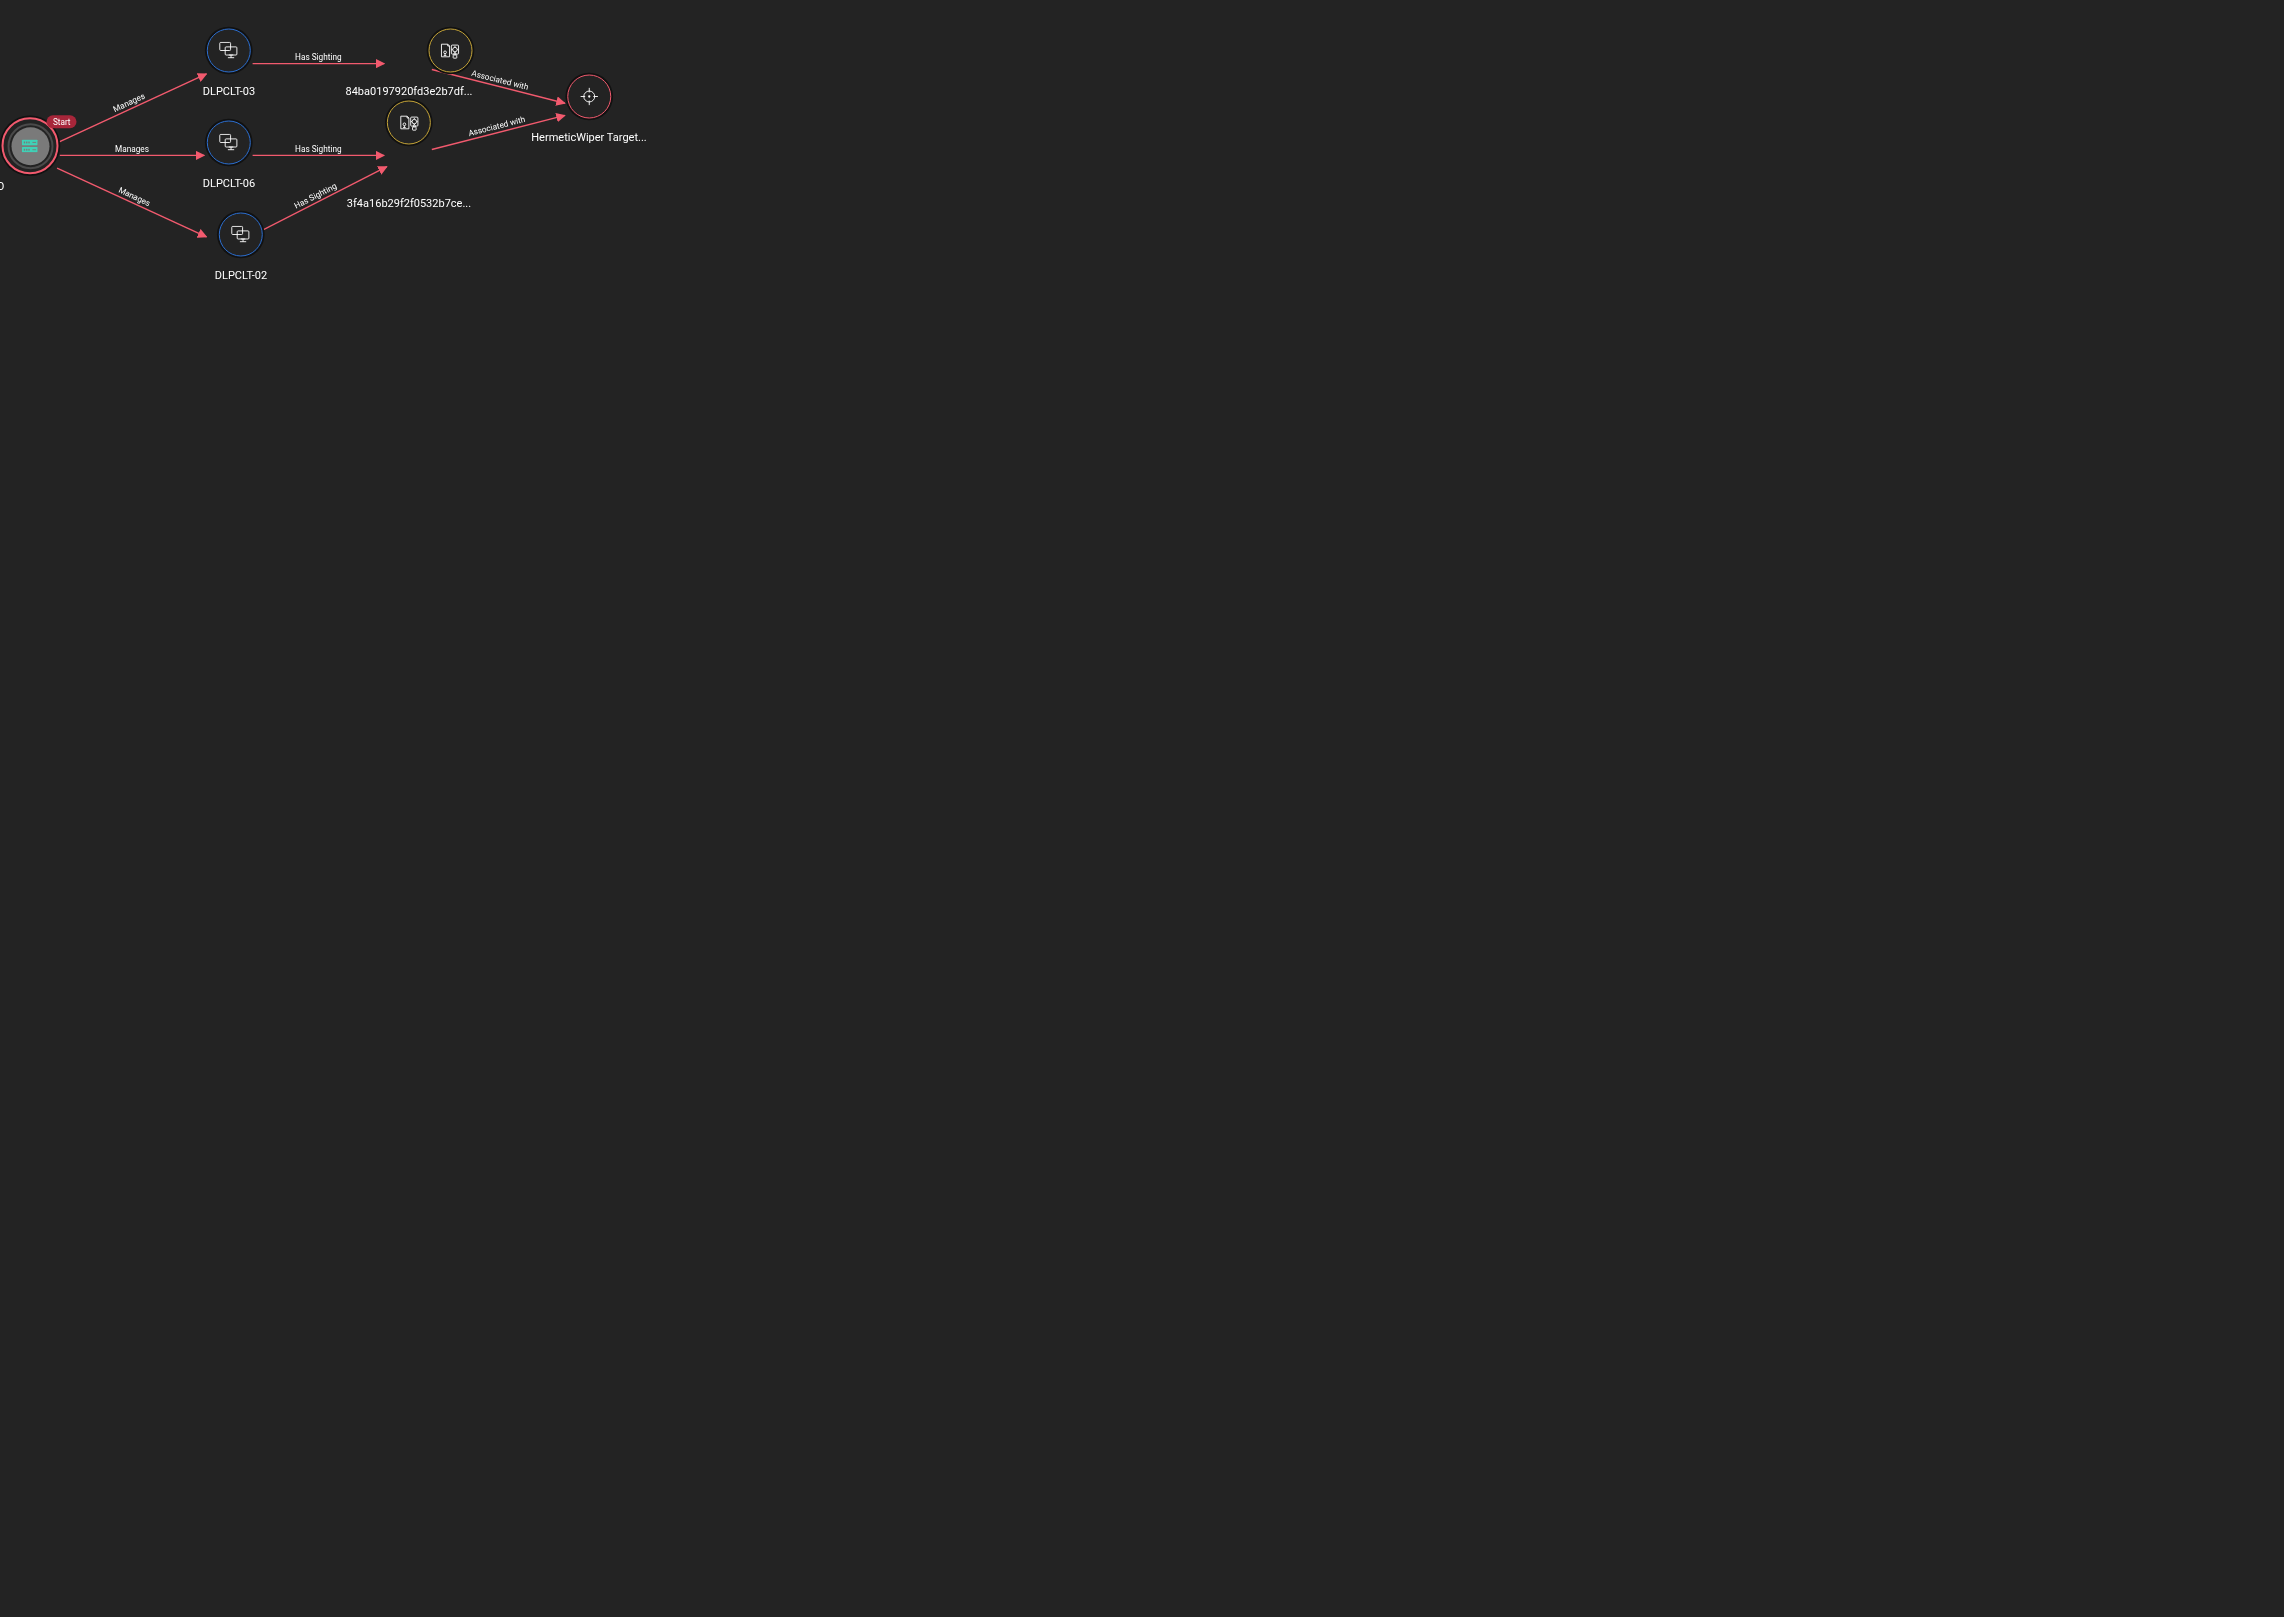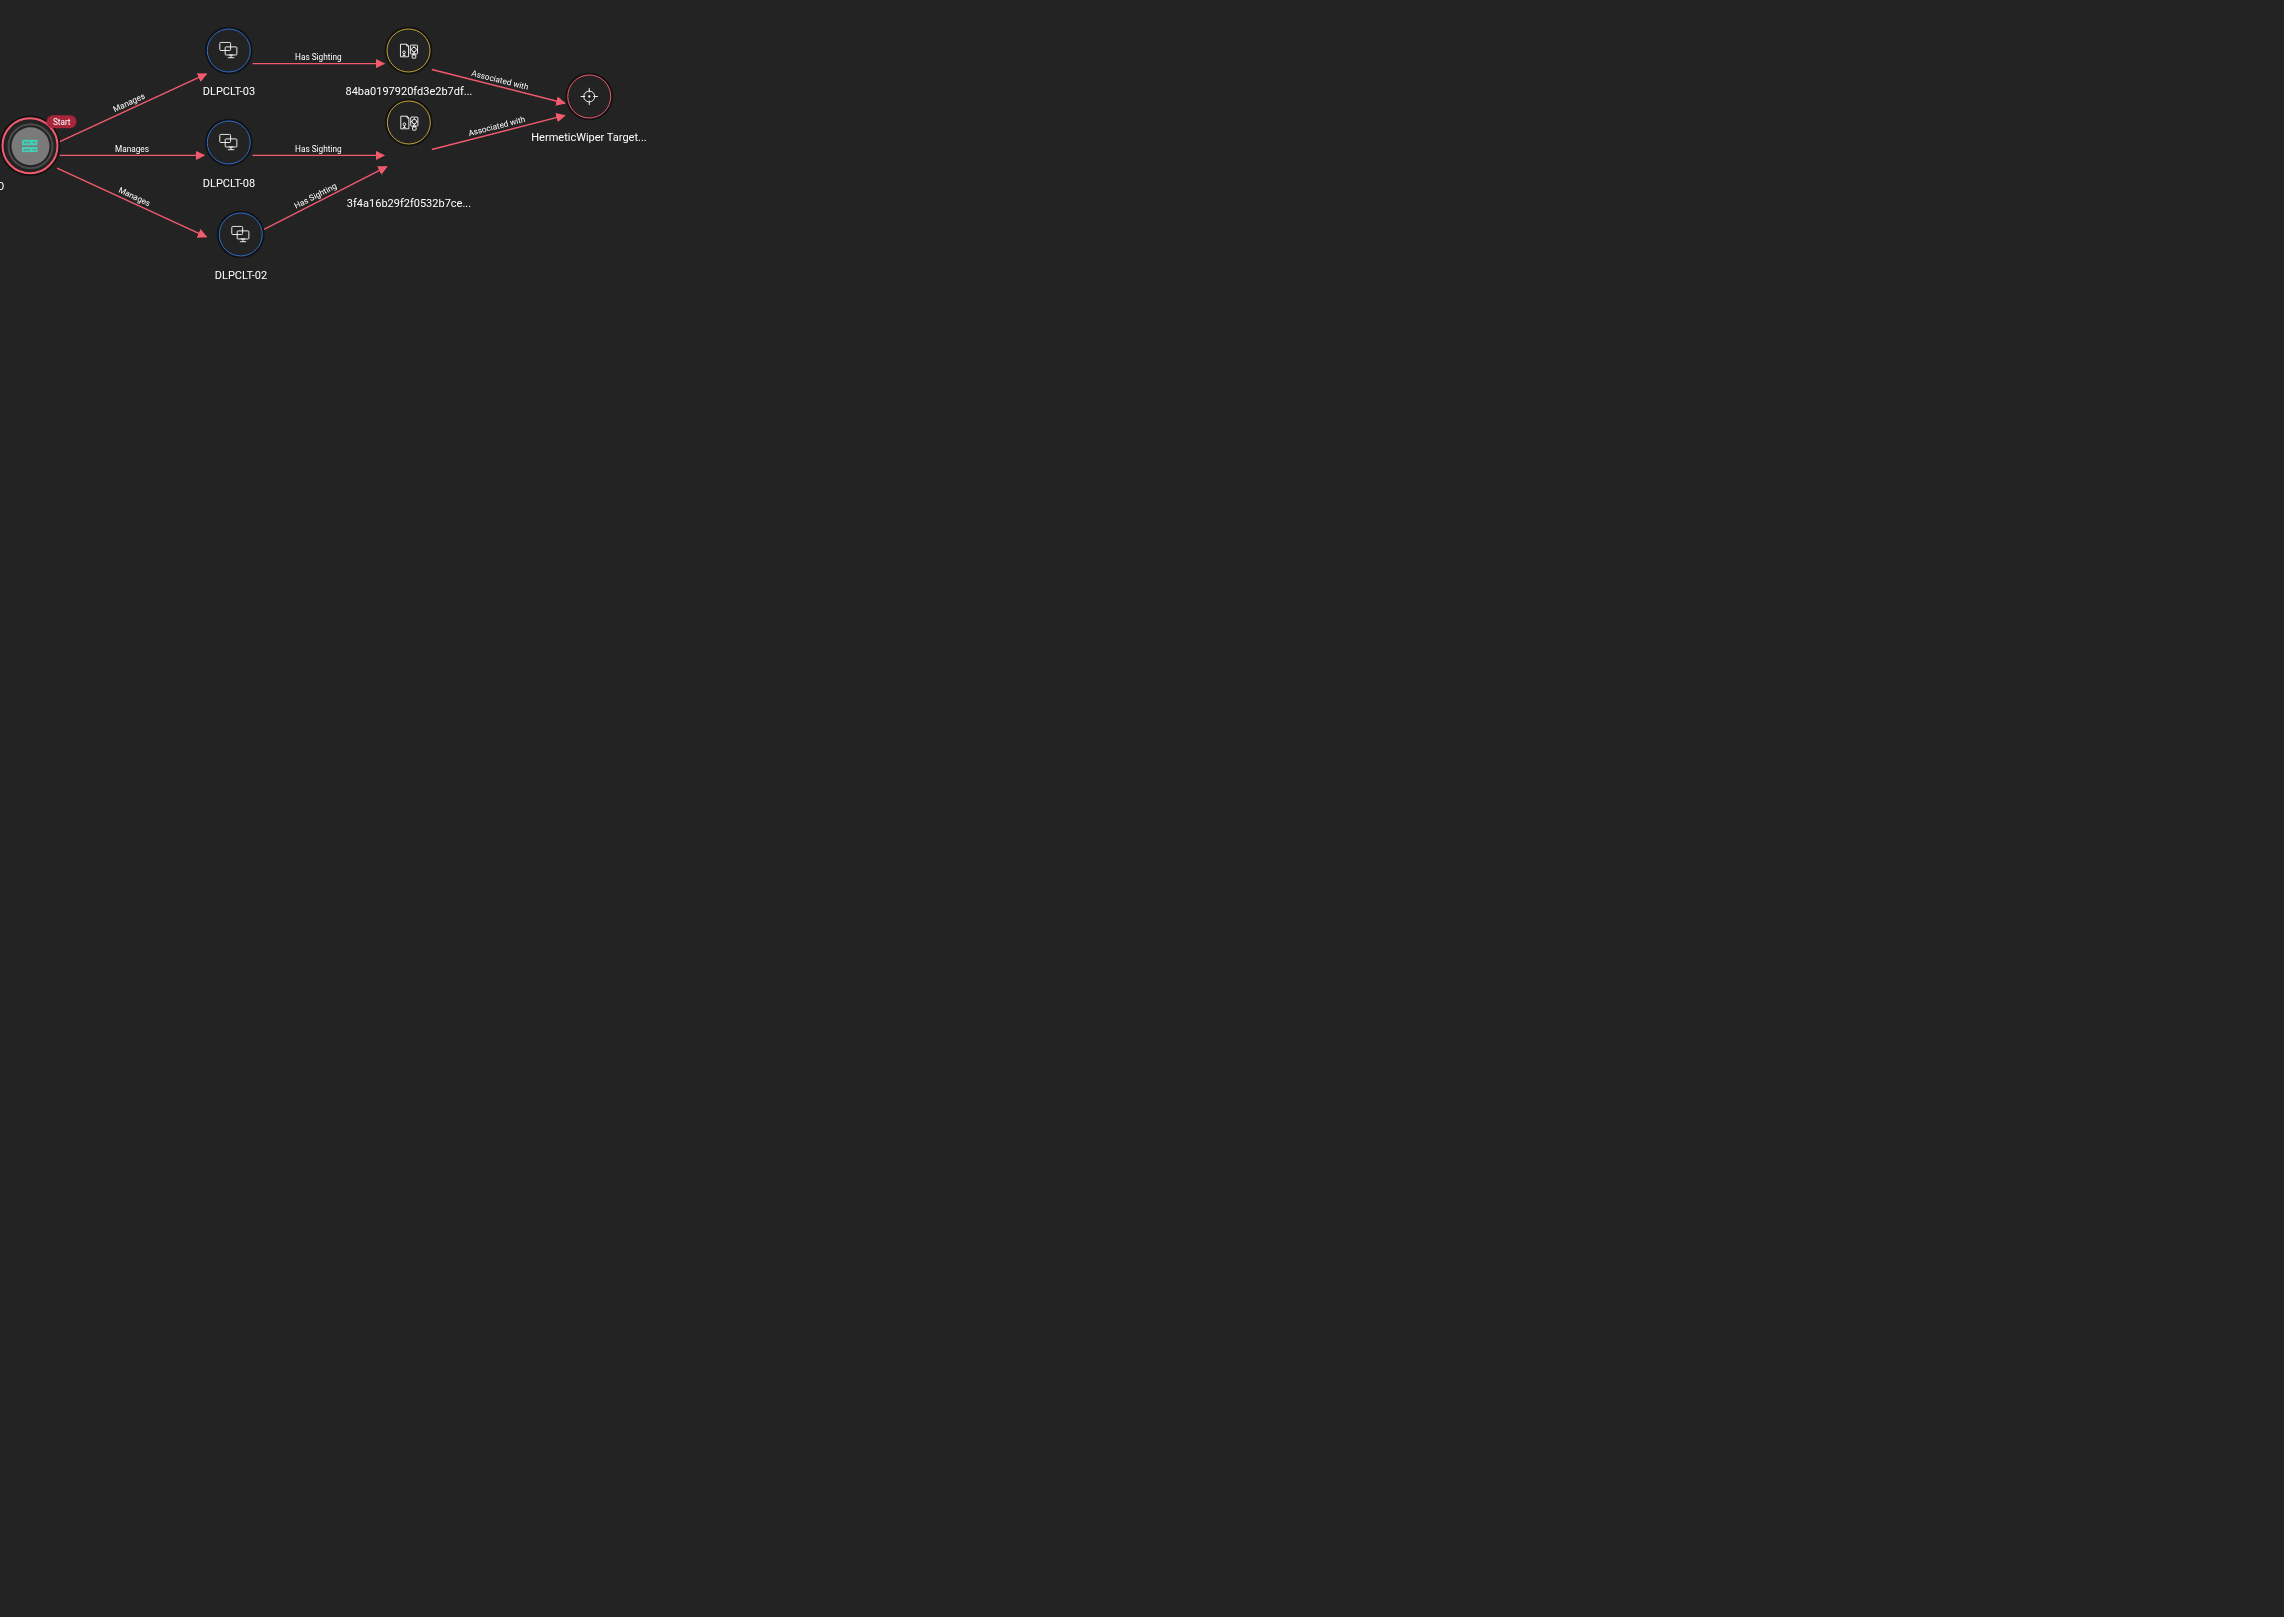--- a/index.html
+++ b/index.html
@@ -131,37 +131,37 @@
   <div class="node" id="node-host01" style="left: 229px; top: 155px;">
     <div class="circle host-ring" style="width: 44px; height: 44px; border: 1.8px solid rgb(44, 111, 209); background: rgb(35, 35, 35); box-shadow: rgb(17, 17, 17) 0px 0px 0px 1.8px;">
       <svg width="20" height="18" viewBox="0 0 44 40">
         <rect x="2" y="2" width="24" height="18" rx="2" class="icon-stroke"></rect>
         <rect x="14" y="12" width="26" height="18" rx="2" class="icon-stroke" fill="#232323"></rect>
         <line x1="22" y1="30" x2="32" y2="30" class="icon-stroke"></line>
         <line x1="27" y1="30" x2="27" y2="36" class="icon-stroke"></line>
         <line x1="20" y1="36" x2="34" y2="36" class="icon-stroke"></line>
       </svg>
     </div>
-    <div class="node-label">DLPCLT-08</div>
+    <div class="node-label">DLPCLT-06</div>
   </div>
 
   <div class="node" id="node-host02" style="left: 241px; top: 247px;">
     <div class="circle host-ring" style="width: 44px; height: 44px; border: 1.8px solid rgb(44, 111, 209); background: rgb(35, 35, 35); box-shadow: rgb(17, 17, 17) 0px 0px 0px 1.8px;">
       <svg width="20" height="18" viewBox="0 0 44 40">
         <rect x="2" y="2" width="24" height="18" rx="2" class="icon-stroke"></rect>
         <rect x="14" y="12" width="26" height="18" rx="2" class="icon-stroke" fill="#232323"></rect>
         <line x1="22" y1="30" x2="32" y2="30" class="icon-stroke"></line>
         <line x1="27" y1="30" x2="27" y2="36" class="icon-stroke"></line>
         <line x1="20" y1="36" x2="34" y2="36" class="icon-stroke"></line>
       </svg>
     </div>
     <div class="node-label">DLPCLT-02</div>
   </div>
 
-  <div class="node" id="node-ind1" style="left: 409px; top: 63px;">
+  <div class="node" id="node-ind1" style="left: 409px; top: 63px; align-items: flex-end;">
     <div class="circle ind-ring" style="width: 44px; height: 44px; border: 1.4px solid rgb(198, 165, 56); background: rgb(35, 35, 35); box-shadow: rgb(17, 17, 17) 0px 0px 0px 1.8px;">
       <svg width="21" height="18" viewBox="0 0 46 40">
         <path d="M4 6 L18 6 L22 10 L22 34 L4 34 Z" class="icon-stroke"></path>
         <path d="M18 6 L18 10 L22 10" class="icon-stroke"></path>
         <circle cx="12" cy="24" r="3" class="icon-stroke"></circle>
         <line x1="12" y1="27" x2="12" y2="31" class="icon-stroke"></line>
         <line x1="9" y1="31" x2="15" y2="31" class="icon-stroke"></line>
         <rect x="26" y="8" width="16" height="20" rx="2" class="icon-stroke"></rect>
         <circle cx="34" cy="18" r="5" class="icon-stroke"></circle>
         <line x1="34" y1="13" x2="34" y2="10" class="icon-stroke"></line>

